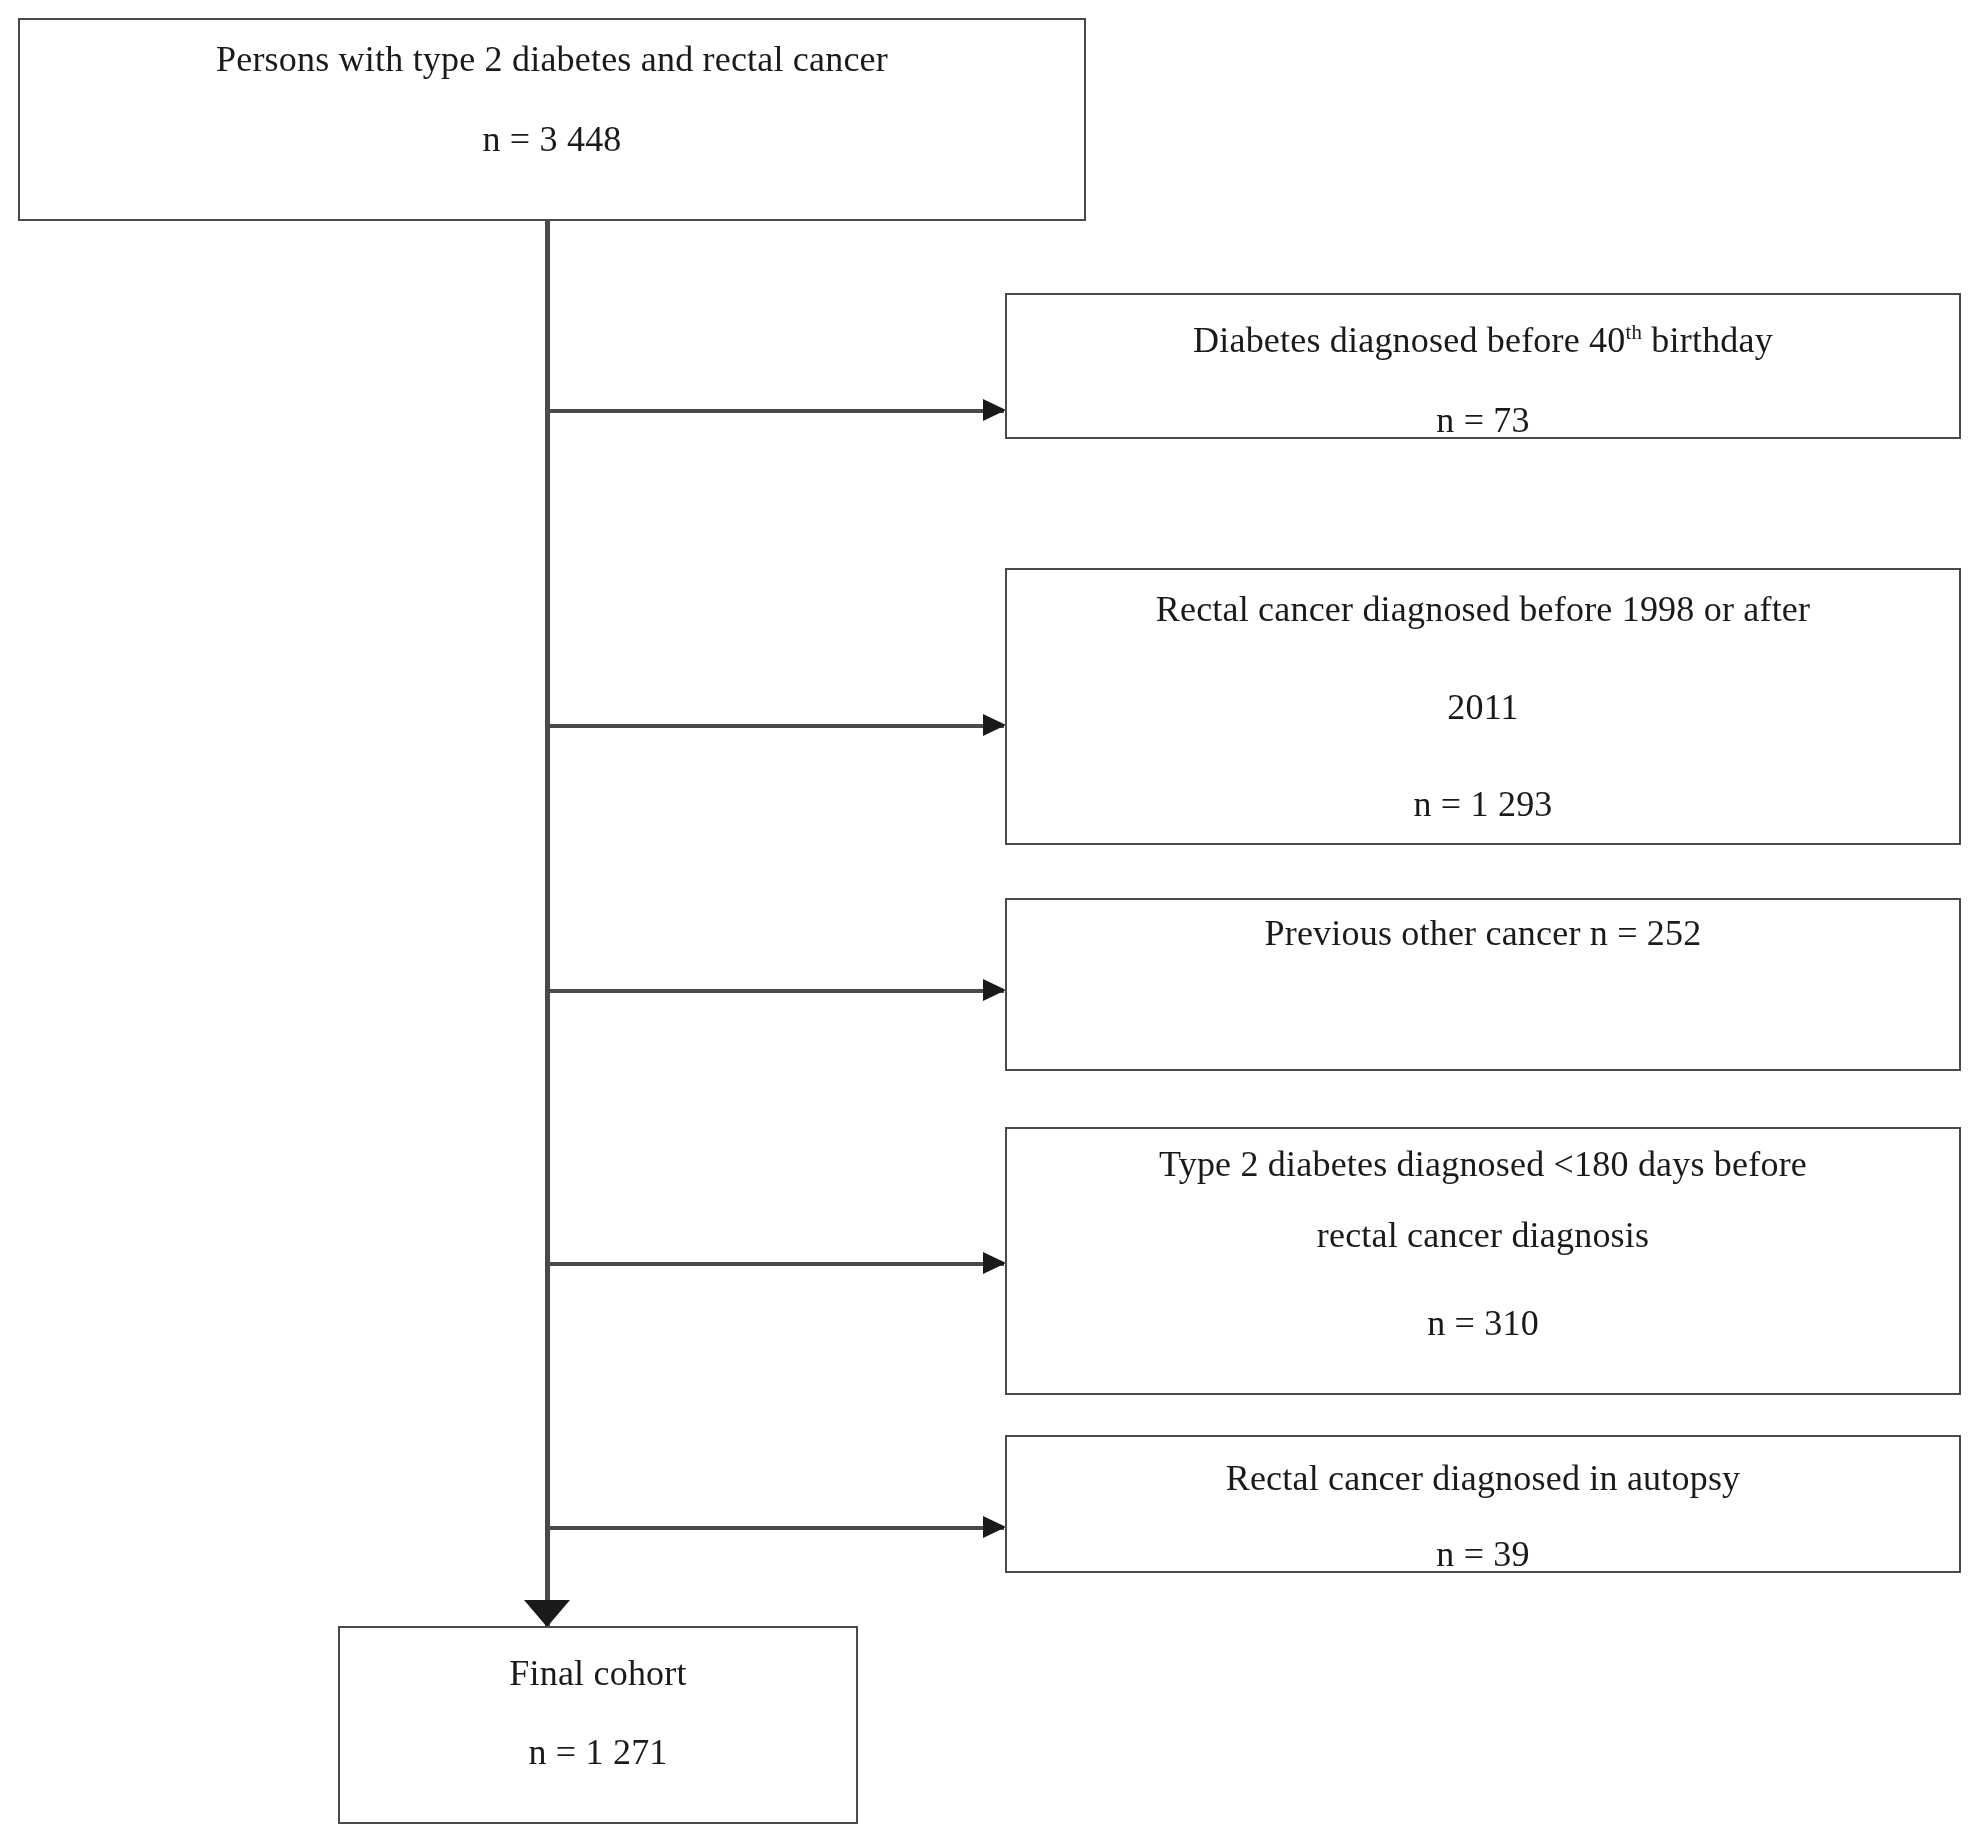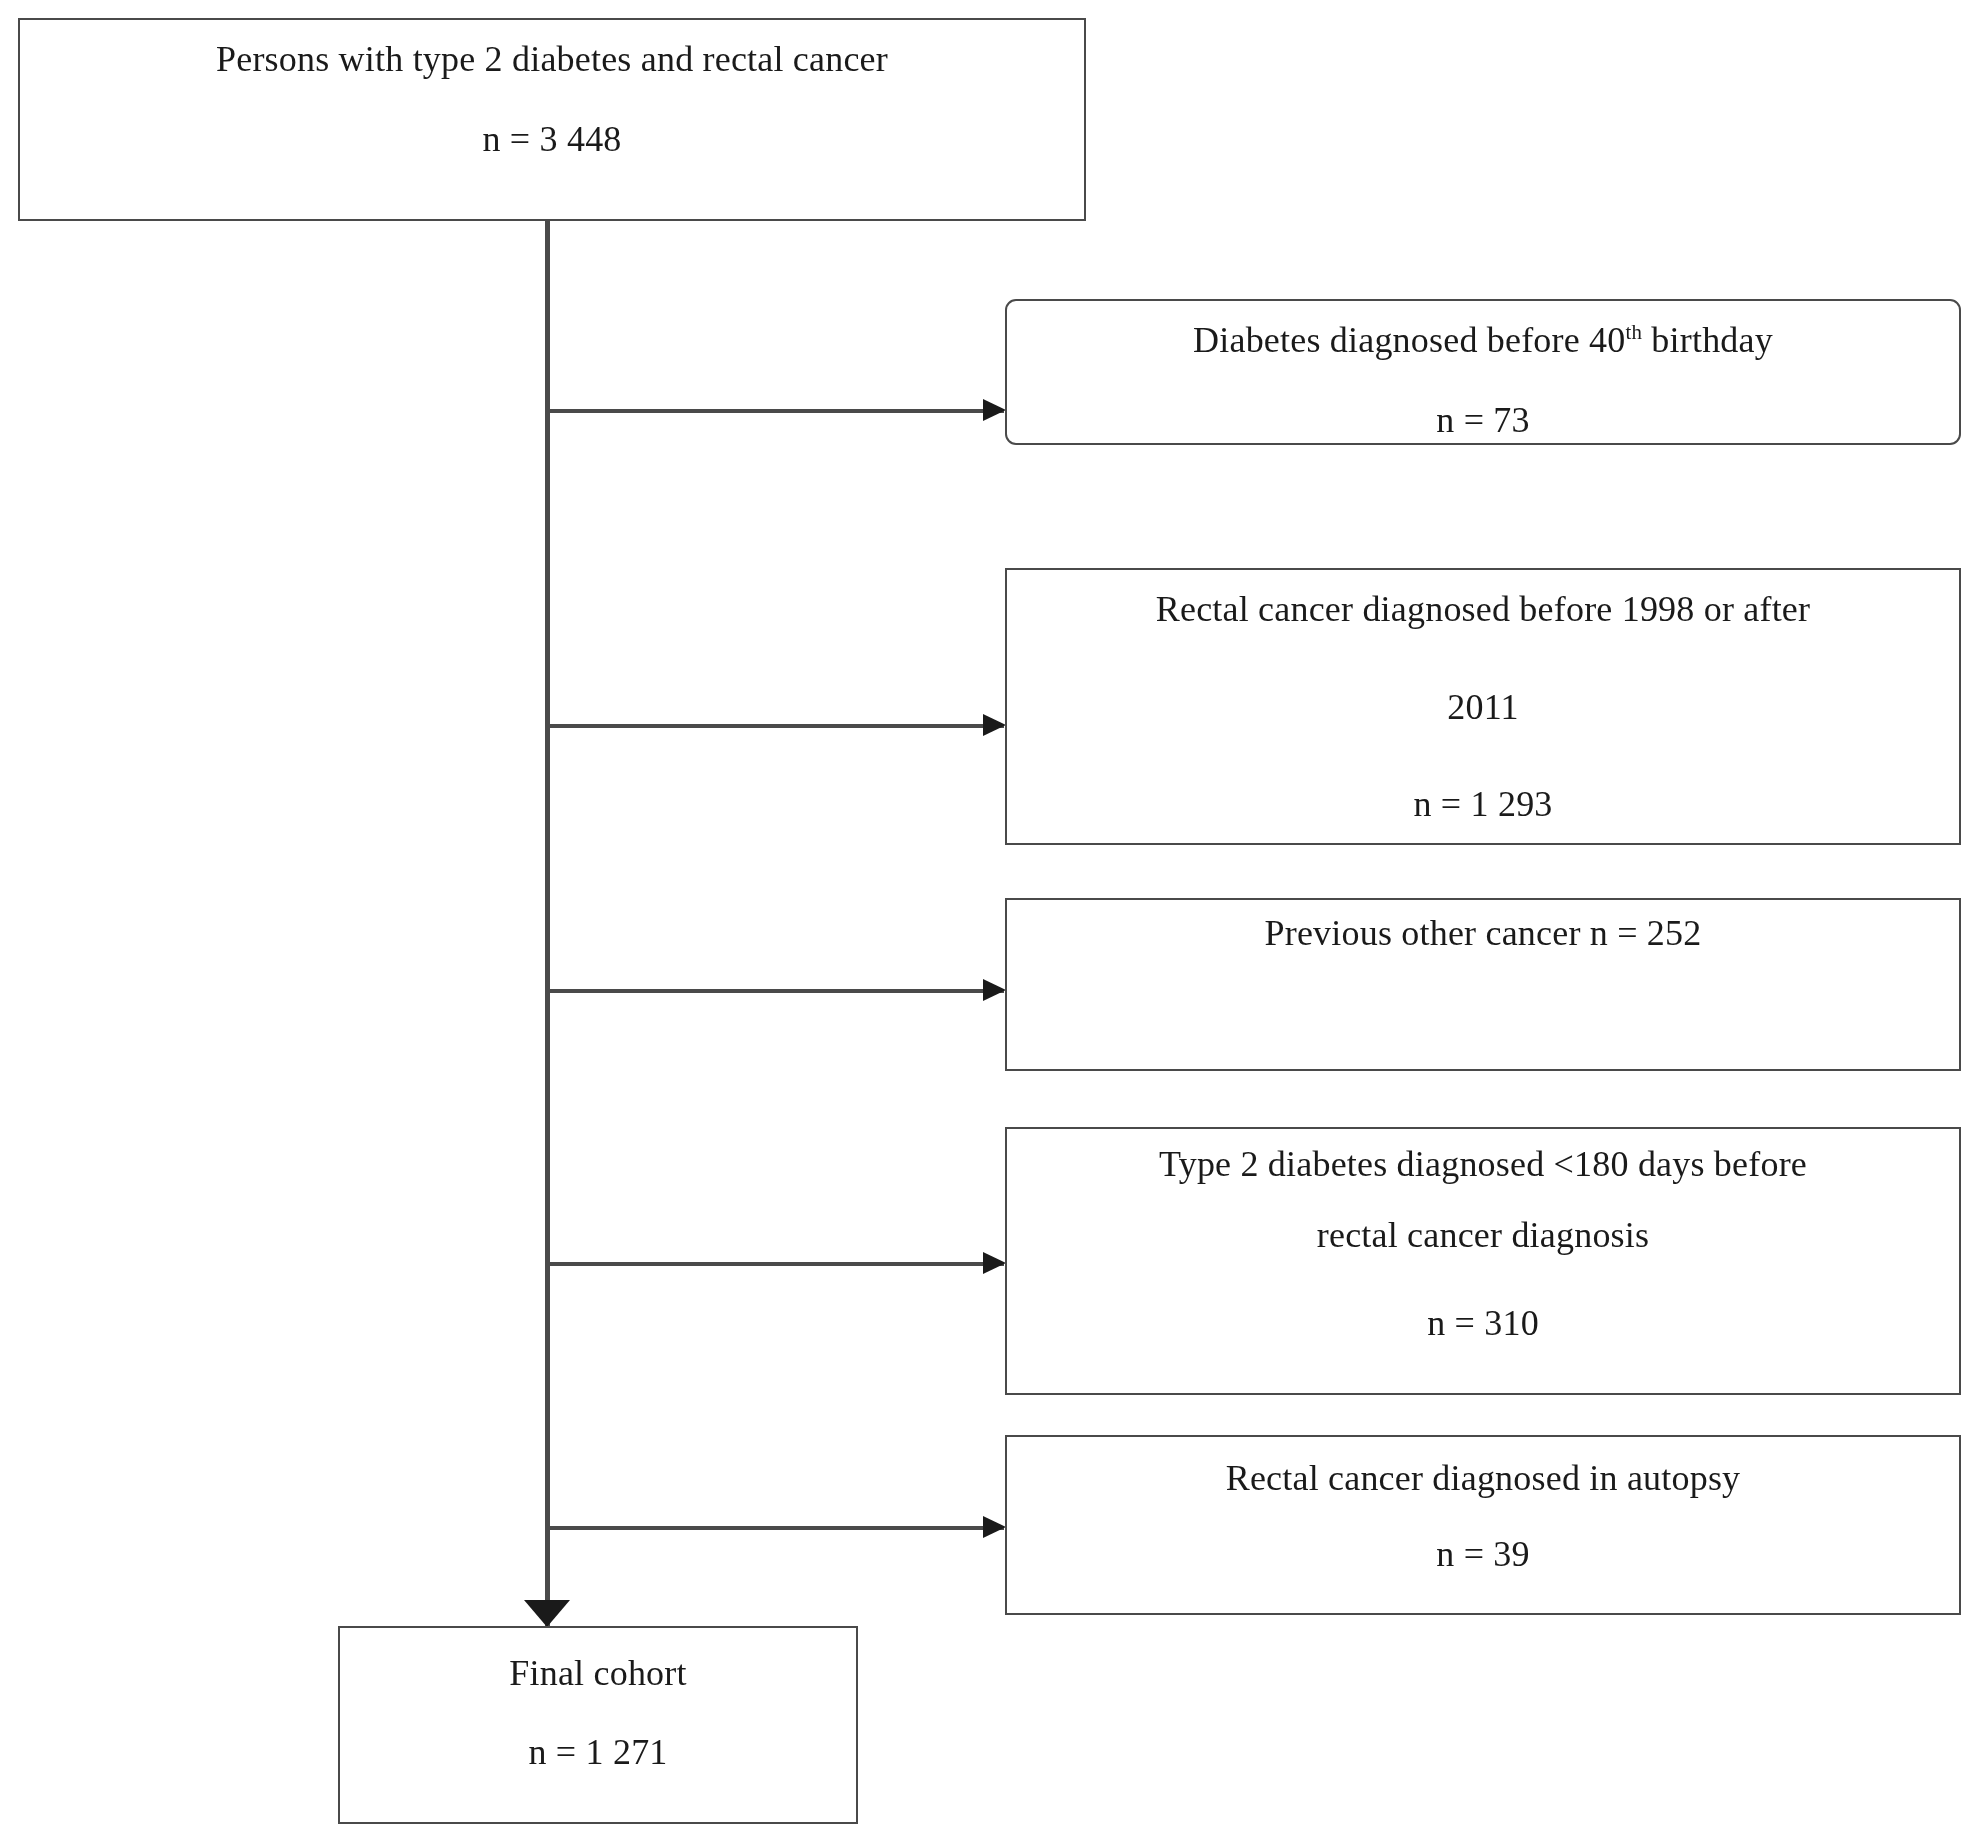--- a/index.html
+++ b/index.html
@@ -36,30 +36,30 @@
   }
   
   #box-source {
     left: 18px; top: 18px; width: 1068px; height: 203px;
     justify-content: flex-start;
     padding-top: 20px;
   }
   #box-source .line-1 { margin-bottom: 40px; }
   
   .excl-box { left: 1005px; width: 956px; }
-  #box-excl-0 { top: 299px;  height: 146px; padding-top: 20px; border-radius: 11px; }
+  #box-excl-0 { top: 293px;  height: 146px; padding-top: 26px; }
   #box-excl-0 .line-1 { margin-bottom: 40px; }
   #box-excl-1 { top: 568px;  height: 277px; padding-top: 20px; gap: 27px; }
   #box-excl-1 .line-1 { margin-bottom: 31px; }
   #box-excl-1 .line-2 { margin-bottom: 31px; }
   #box-excl-2 { top: 898px;  height: 173px; padding-top: 14px; }
   #box-excl-3 { top: 1127px; height: 268px; padding-top: 16px; }
   #box-excl-3 .line-1 { margin-bottom: 31px; }
   #box-excl-3 .line-2 { margin-bottom: 49px; }
-  #box-excl-4 { top: 1435px; height: 180px; padding-top: 22px; }
+  #box-excl-4 { top: 1435px; height: 138px; padding-top: 22px; }
   #box-excl-4 .line-1 { margin-bottom: 36px; }
   
   #box-final {
     left: 338px; top: 1626px; width: 520px; height: 198px;
     padding-top: 25.5px;
   }
   #box-final .line-1 { margin-bottom: 40px; }
   
   #trunk {
     position: absolute;

